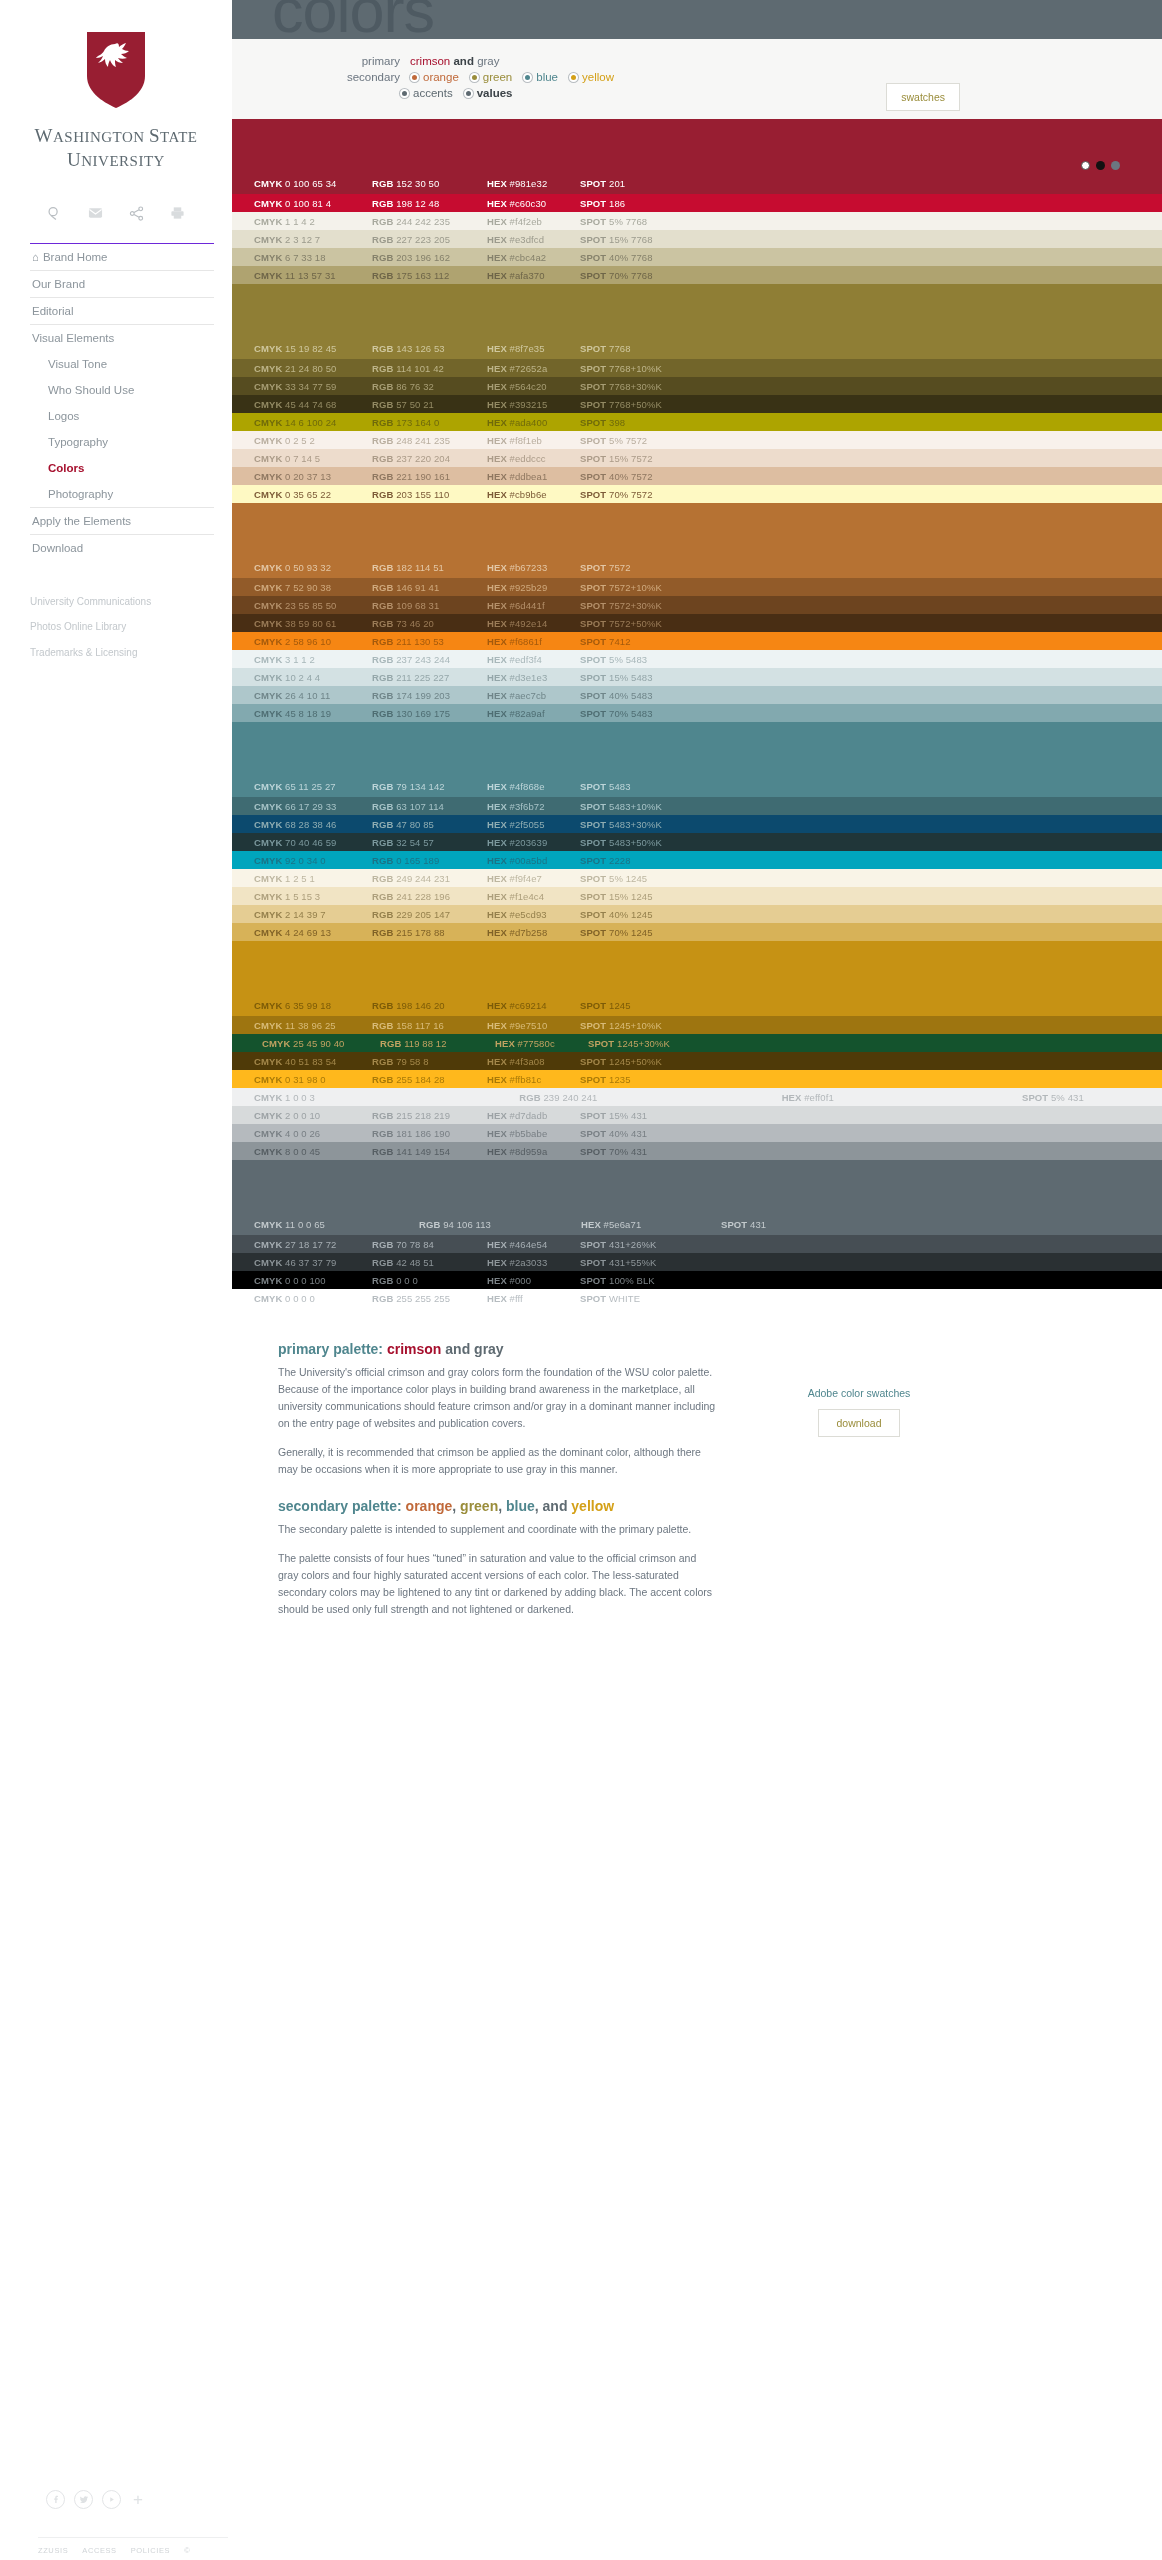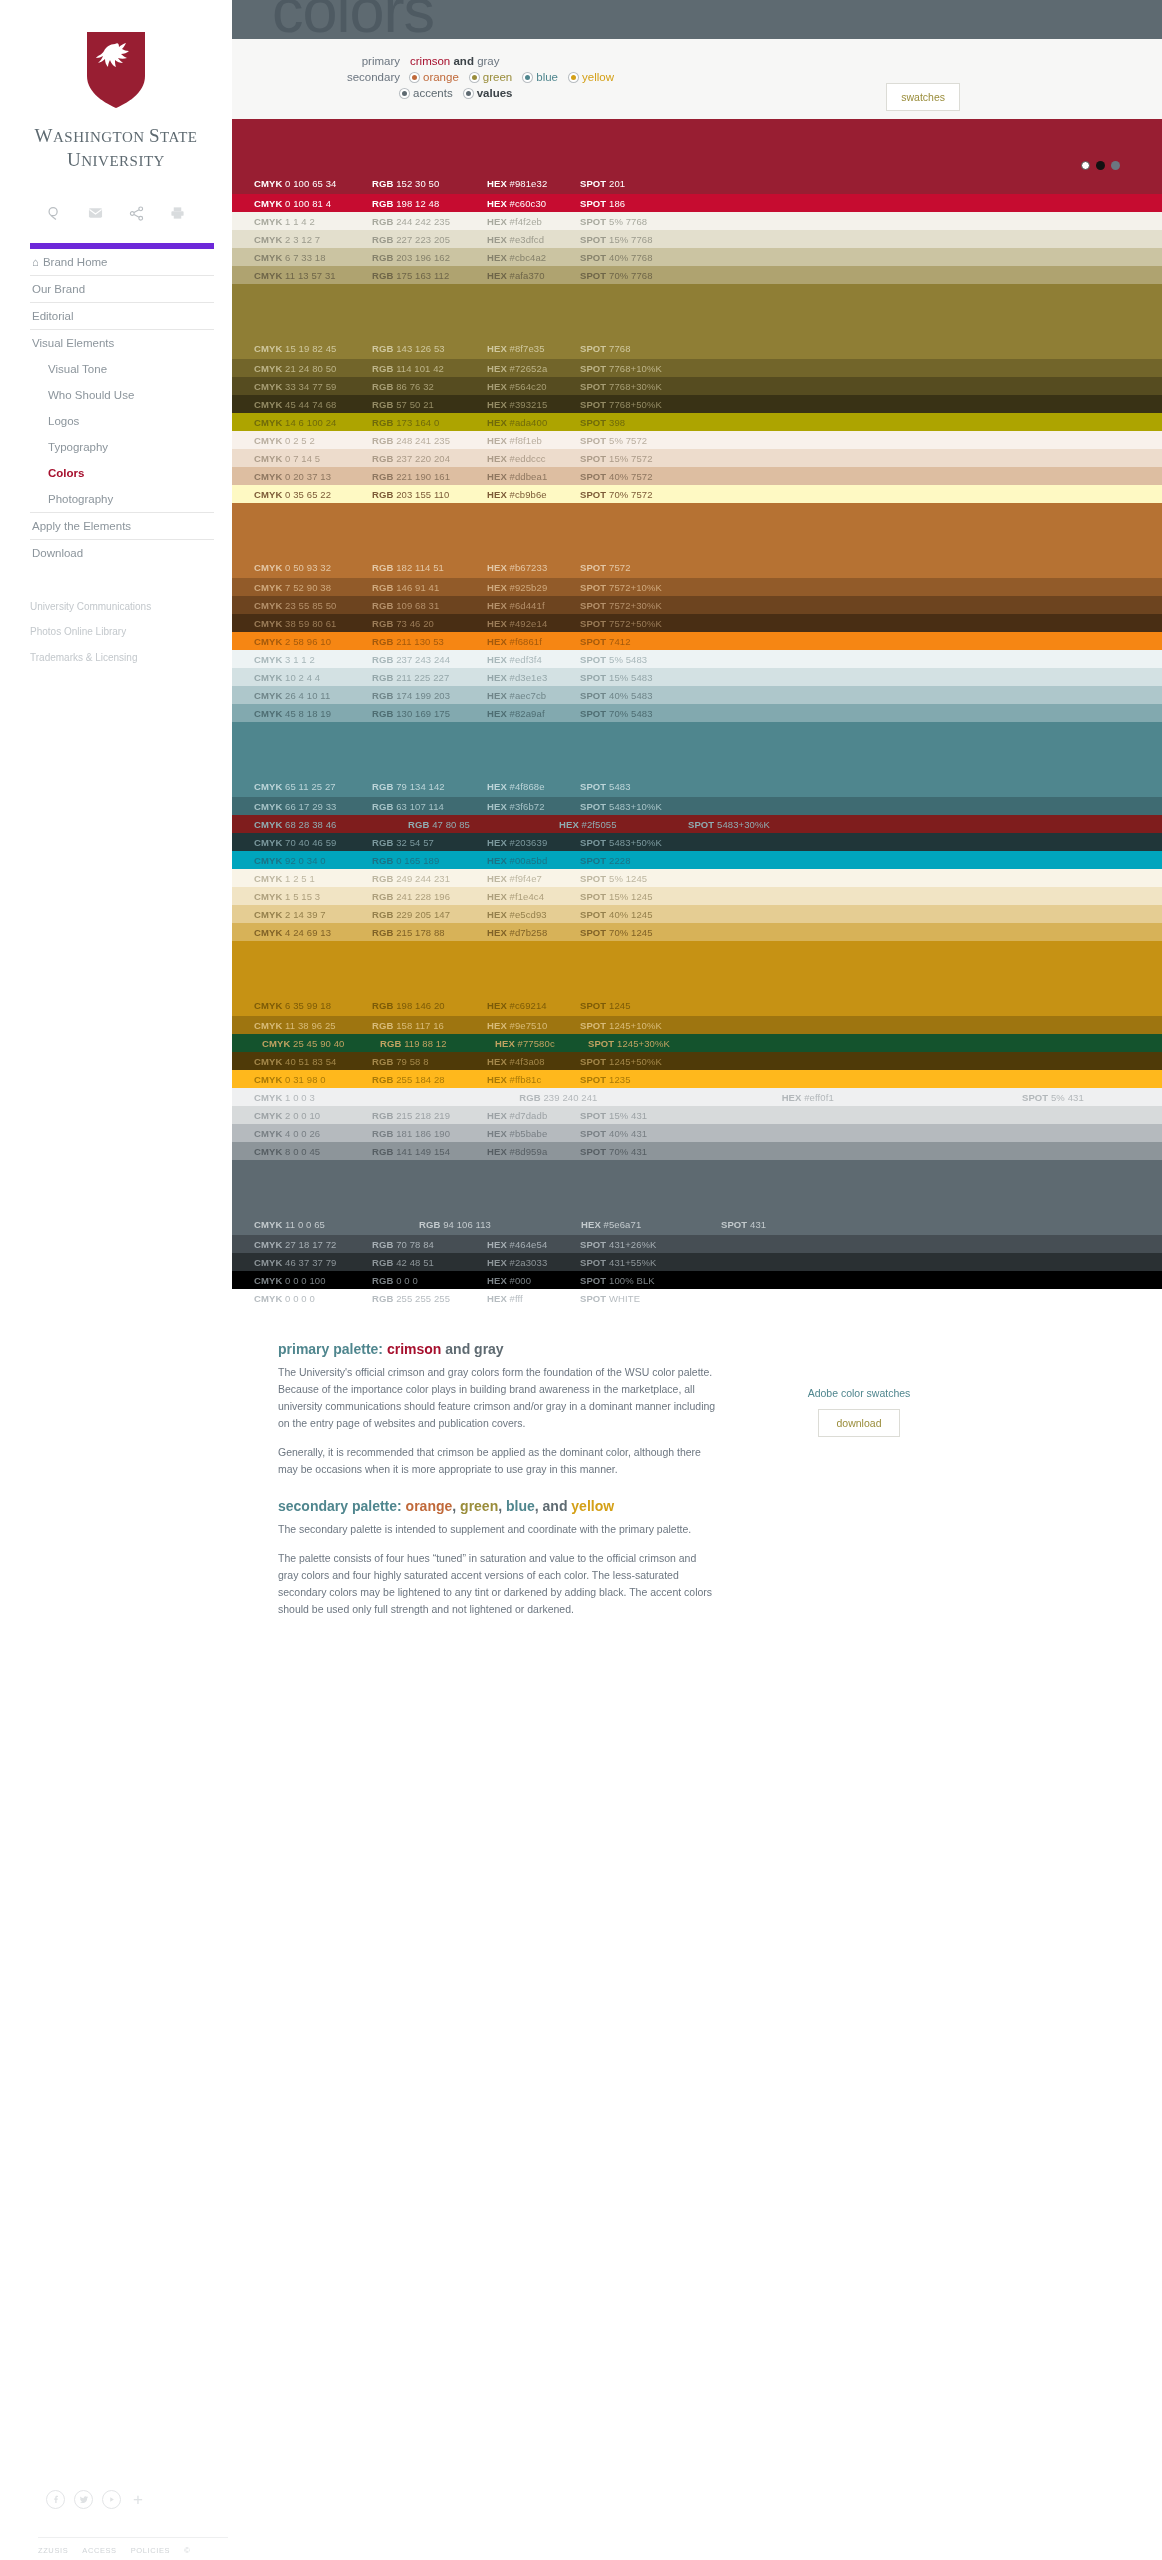--- a/index.html
+++ b/index.html
@@ -26,21 +26,21 @@
 
   .util-icons { margin-top:34px; display:flex; justify-content:center; gap:26px; align-items:center; }
   .util-icons svg { display:block; }
 
   .nav { margin:22px 18px 0 30px; }
   .nav a {
     display:block; text-decoration:none; color:#8c959c;
     font-size:11.5px; padding:7px 0 7px 2px;
     border-top:1px solid #e6e6e6;
   }
-  .nav a:first-child { border-top:6px solid #6d28d9; }
+  .nav a:first-child { border-top:1px solid #6d28d9; }
   .nav a.sub { border-top:none; padding-left:18px; font-size:11.5px; }
   .nav a.active { color:#a60f2d; font-weight:bold; }
   .nav a .home-ico { margin-right:4px; }
 
   .nav-foot { margin:28px 18px 0 30px; }
   .nav-foot a {
     display:block; text-decoration:none; color:#c3c8cc;
     font-size:10px; line-height:1.35; padding:6px 0;
   }
 
@@ -428,21 +428,21 @@
           <div class="c c2"><b>RGB</b> 79 134 142</div>
           <div class="c c3"><b>HEX</b> #4f868e</div>
           <div class="c c4"><b>SPOT</b> 5483</div>
         </div>
         <div class="sw short" style="background: rgb(63, 107, 114); color: rgb(167, 195, 199);">
           <div class="c c1"><b>CMYK</b> 66 17 29 33</div>
           <div class="c c2"><b>RGB</b> 63 107 114</div>
           <div class="c c3"><b>HEX</b> #3f6b72</div>
           <div class="c c4"><b>SPOT</b> 5483+10%K</div>
         </div>
-        <div class="sw short" style="background: #7f1d1d; color: rgb(143, 173, 178); gap: 36px;">
+        <div class="sw short" style="background: #0c4a6e; color: rgb(143, 173, 178);">
           <div class="c c1"><b>CMYK</b> 68 28 38 46</div>
           <div class="c c2"><b>RGB</b> 47 80 85</div>
           <div class="c c3"><b>HEX</b> #2f5055</div>
           <div class="c c4"><b>SPOT</b> 5483+30%K</div>
         </div>
         <div class="sw short" style="background: rgb(32, 54, 57); color: rgb(123, 152, 157);">
           <div class="c c1"><b>CMYK</b> 70 40 46 59</div>
           <div class="c c2"><b>RGB</b> 32 54 57</div>
           <div class="c c3"><b>HEX</b> #203639</div>
           <div class="c c4"><b>SPOT</b> 5483+50%K</div>

